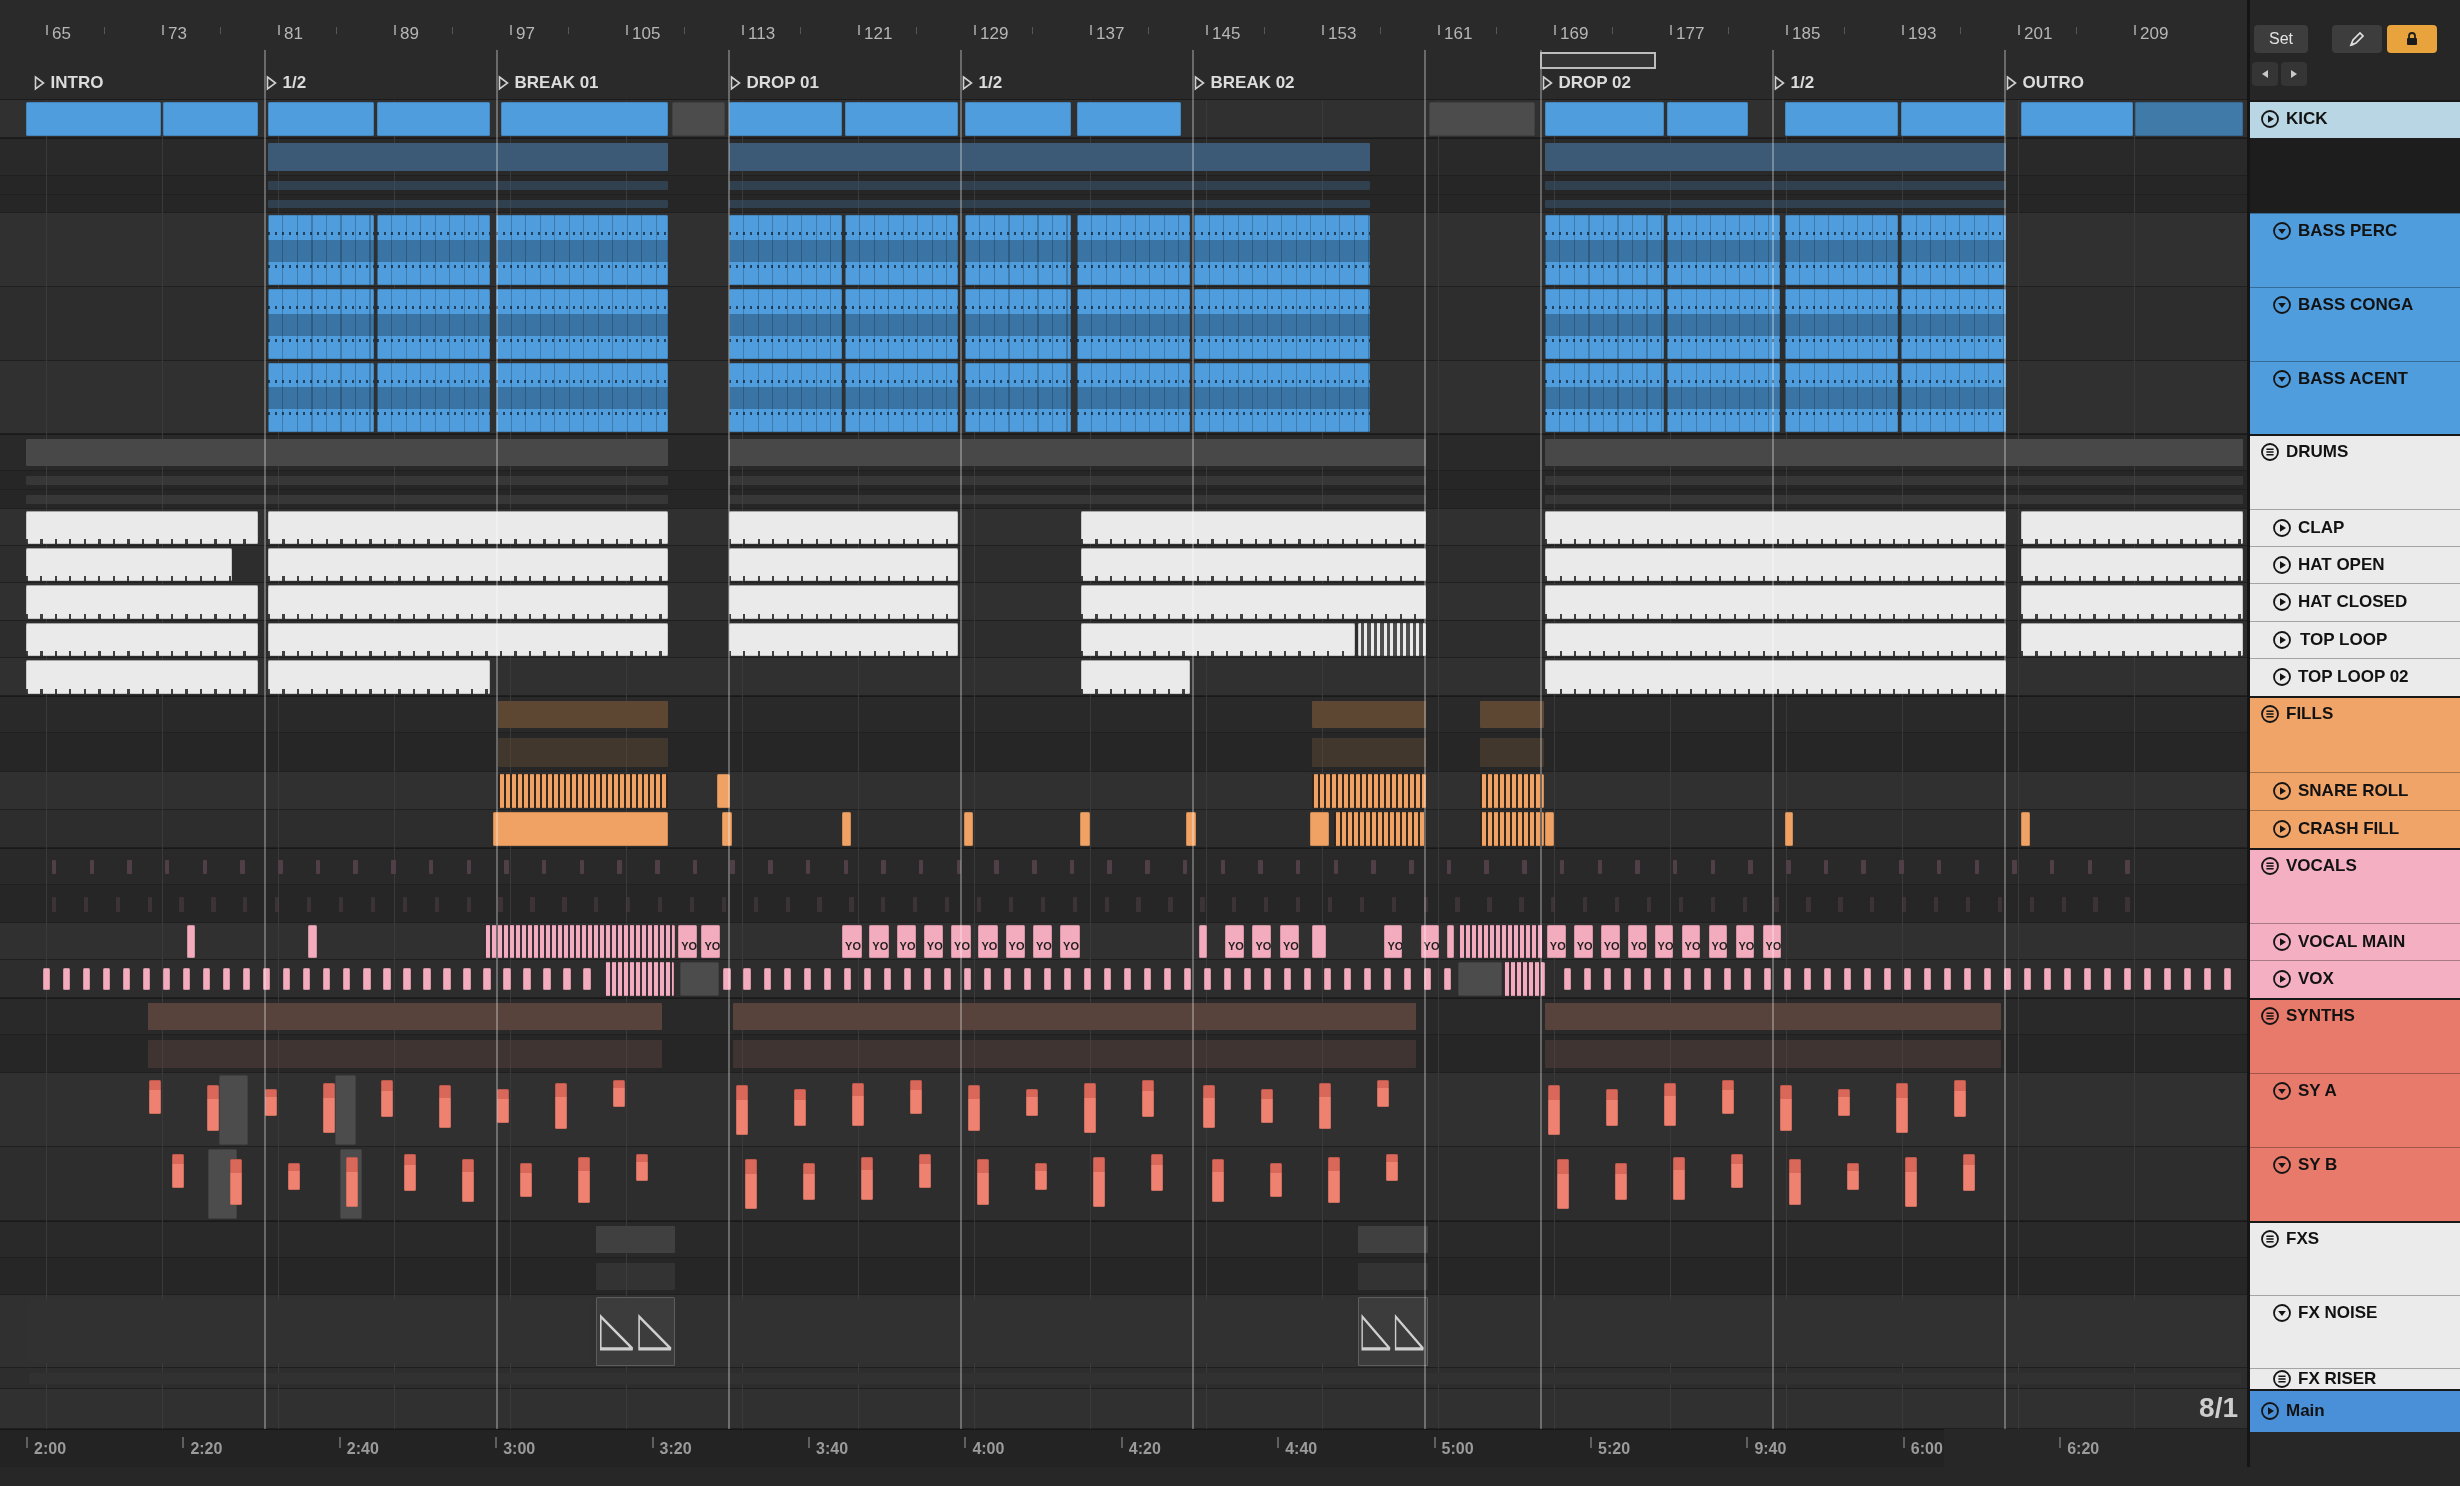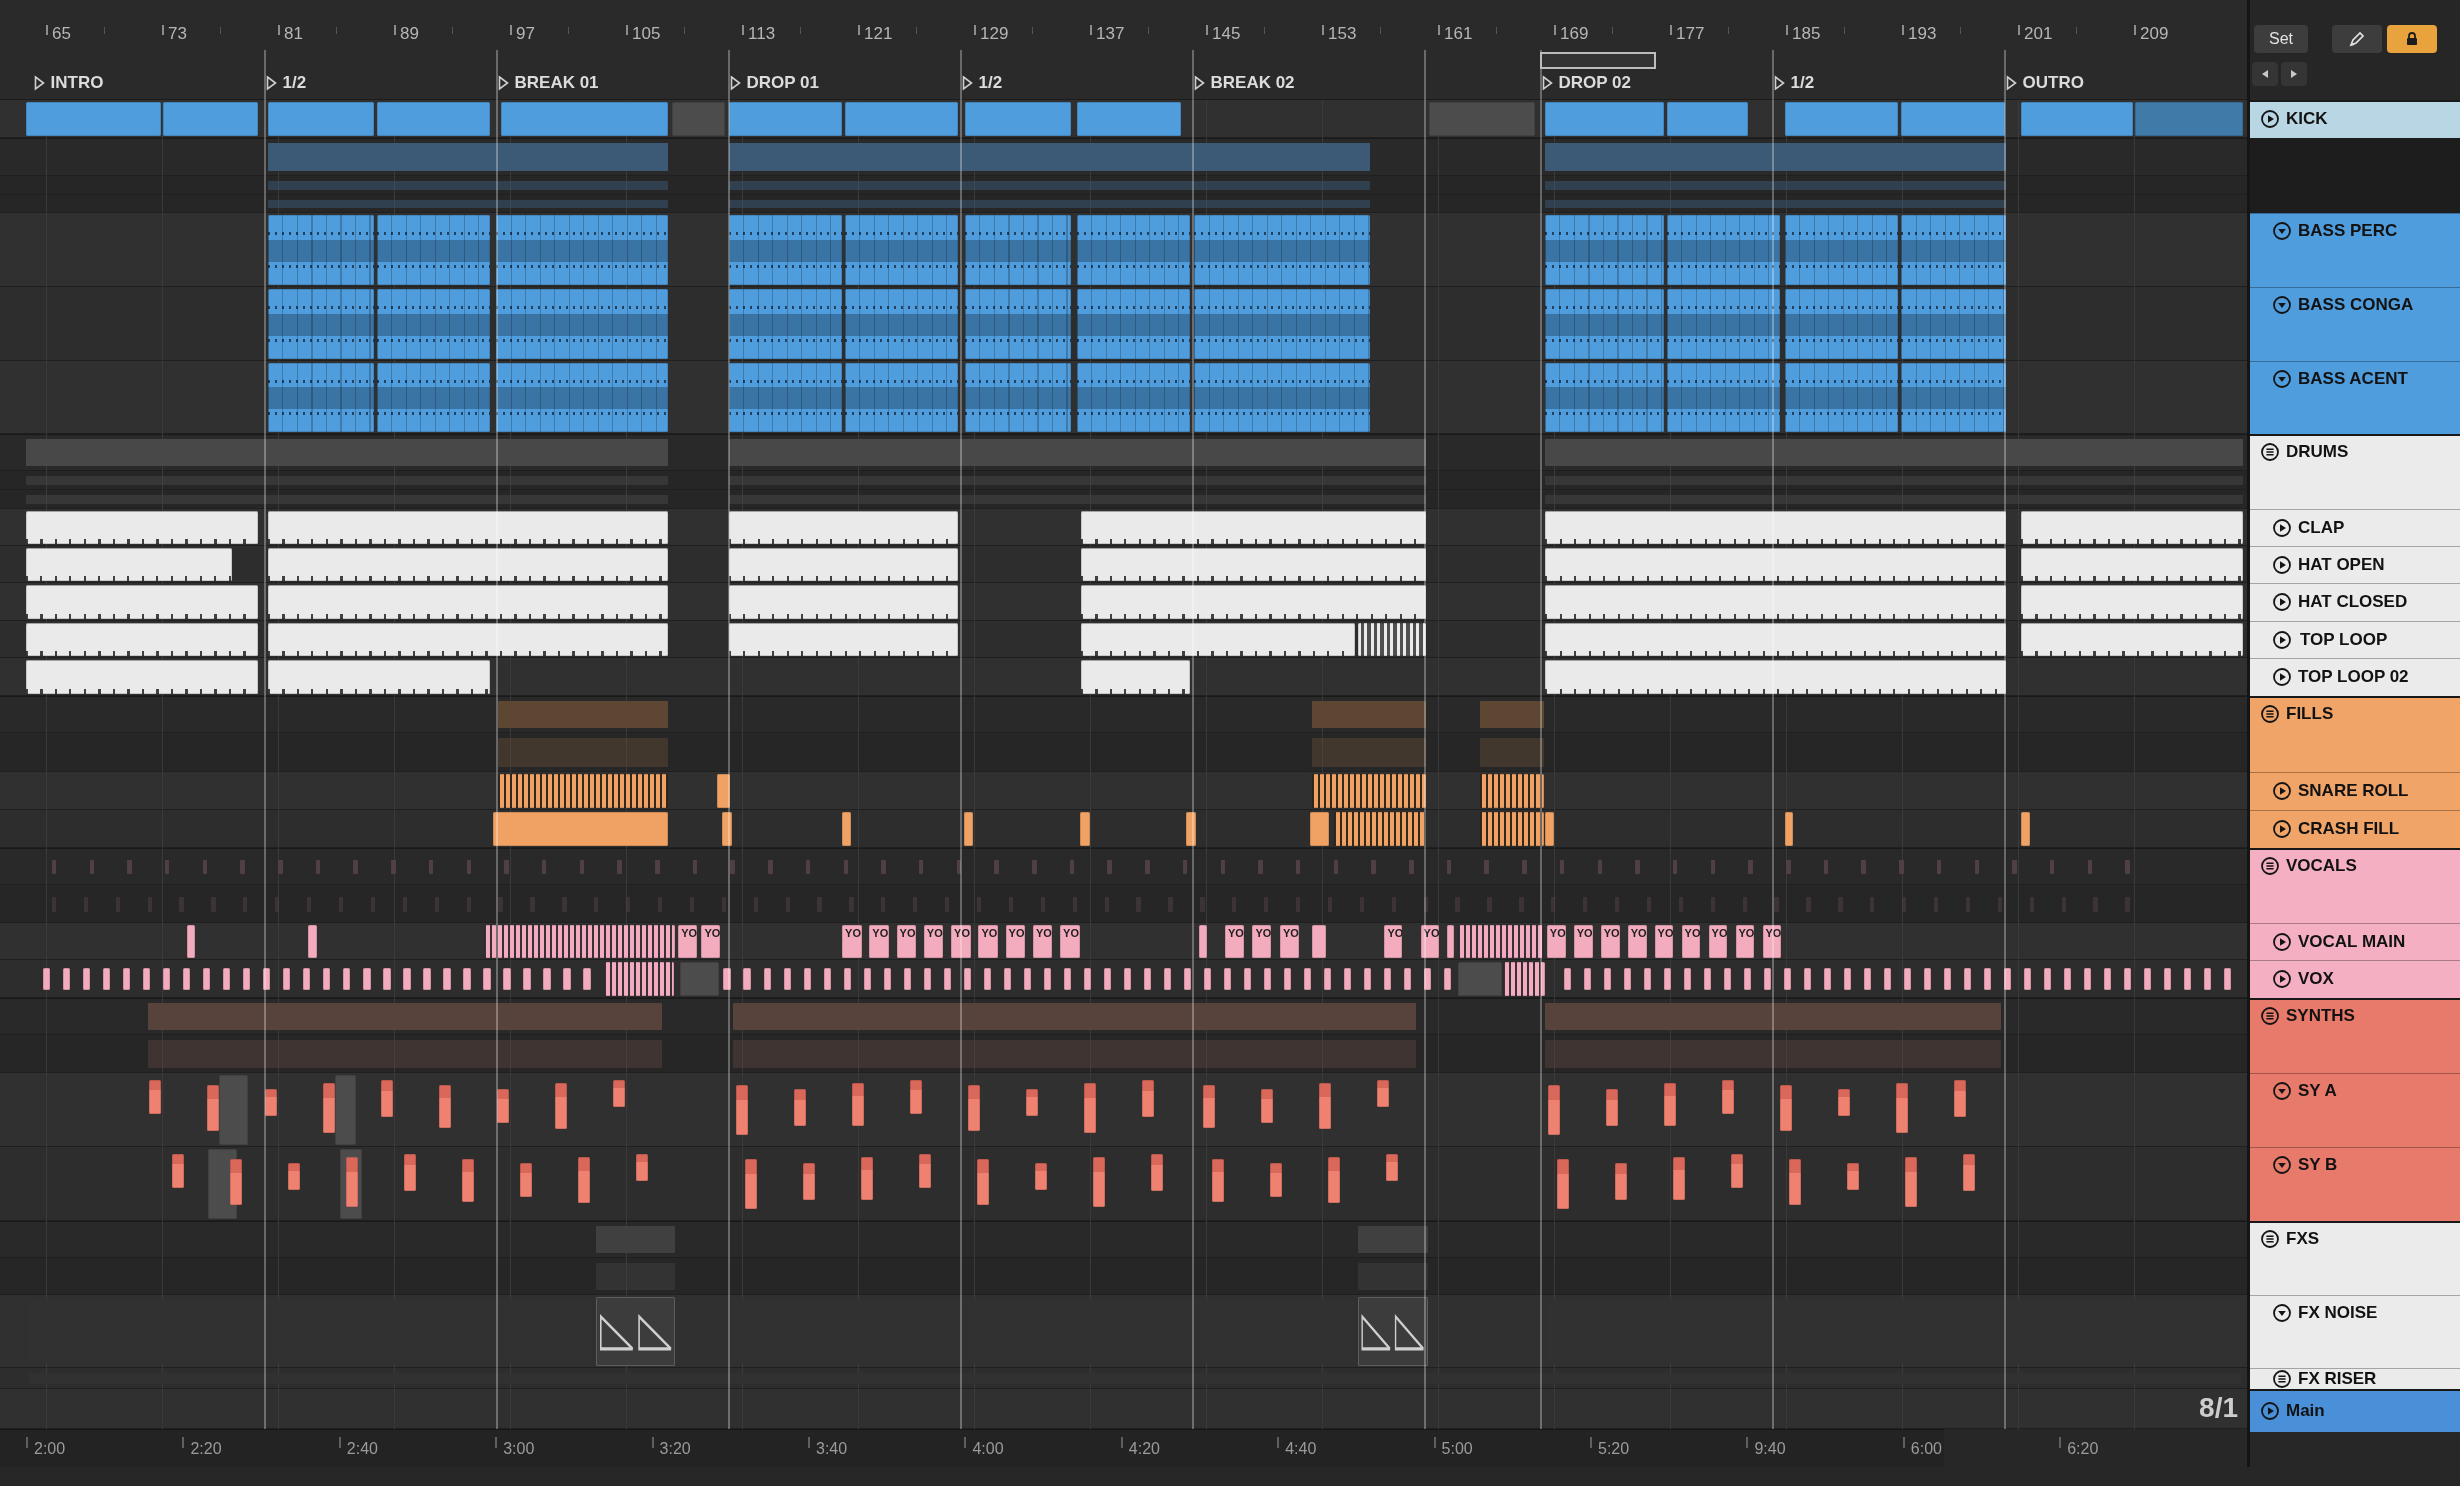--- a/index.html
+++ b/index.html
@@ -40,21 +40,21 @@
         linear-gradient(rgba(10,22,34,.30), rgba(10,22,34,.30));
       background-size:100% 100%, 100% 3px, 100% 3px, 100% 32%;
       background-position:0 0, 0 26%, 0 74%, 0 52%;
       background-repeat:repeat, repeat-x, repeat-x, no-repeat;}
   .cw{background-image:repeating-linear-gradient(90deg, rgba(0,0,0,.72) 0 2px, transparent 2px 14.5px);
       background-size:100% 5px;background-position:left bottom;background-repeat:repeat-x;
       box-shadow:inset 0 1px 0 rgba(0,0,0,.18), inset 0 0 0 0.5px rgba(0,0,0,.3);}
   .cfx{background:#3c3c3c;box-shadow:inset 0 0 0 1px #5d5d5d;}
   .cfx svg{position:absolute;left:0;top:15%;width:100%;height:70%;}
   .cliplabel{font-size:11px;font-weight:bold;color:#1e1e1e;line-height:12px;
-             padding:2px 0 0 3px;white-space:nowrap;overflow:hidden;}
+             padding:15px 0 0 3px;white-space:nowrap;overflow:hidden;}
 
   
   #sbsep{position:absolute;left:2247px;top:0;width:3px;height:1467px;background:#151515;}
   #sidebar{position:absolute;left:2250px;top:100px;width:210px;height:1329px;background:#1d1d1d;}
   .sb{position:absolute;left:0;width:210px;box-sizing:border-box;display:flex;gap:6px;
       padding-left:10px;align-items:center;overflow:hidden;}
   .sb-top{align-items:flex-start;padding-top:8px;}
   .sb-ind{padding-left:22px;}
   .sb-sep{box-shadow:inset 0 1px 0 rgba(0,0,0,.30);}
   .sb-grp{box-shadow:inset 0 2px 0 #181818;}
@@ -65,21 +65,21 @@
   #topright{position:absolute;left:2250px;top:0;width:210px;height:100px;background:#262626;}
   .btn{position:absolute;border-radius:4px;display:flex;align-items:center;justify-content:center;}
   #btn-set{left:4px;top:25px;width:54px;height:28px;background:#3d3d3d;color:#e3e3e3;font-size:16px;}
   #btn-draw{left:82px;top:25px;width:50px;height:28px;background:#3d3d3d;}
   #btn-lock{left:137px;top:25px;width:50px;height:28px;background:#e8a33d;}
   #btn-prev{left:2px;top:62px;width:26px;height:24px;background:#353535;}
   #btn-next{left:31px;top:62px;width:26px;height:24px;background:#353535;}
 
   
   #timeruler{position:absolute;left:0;top:1429px;width:1944px;height:38px;background:#232323;
-             box-shadow:inset 0 1px 0 #161616;}
+             box-shadow:inset 0 1px 0 #161616;font-weight:bold;}
   .timelabel{position:absolute;top:11px;font-size:16px;color:#9b9b9b;}
   .timetick{position:absolute;top:8px;width:2px;height:11px;background:#5f5f5f;}
   #statusbar{position:absolute;left:0;top:1467px;width:2460px;height:19px;background:#181818;
              box-shadow:inset 0 1px 0 #0c0c0c;}
   .statbox{position:absolute;top:2px;height:15px;border-radius:2px;font-size:13px;font-weight:bold;
            color:#151515;display:flex;align-items:center;justify-content:center;}
   #zoombox{left:2276px;width:58px;background:#a8a8a8;}
   #hbox{left:2386px;width:26px;background:#d6d6d6;}
   #wbox{left:2416px;width:26px;background:#d6d6d6;}
   #meterico{position:absolute;left:2251px;top:3px;}

